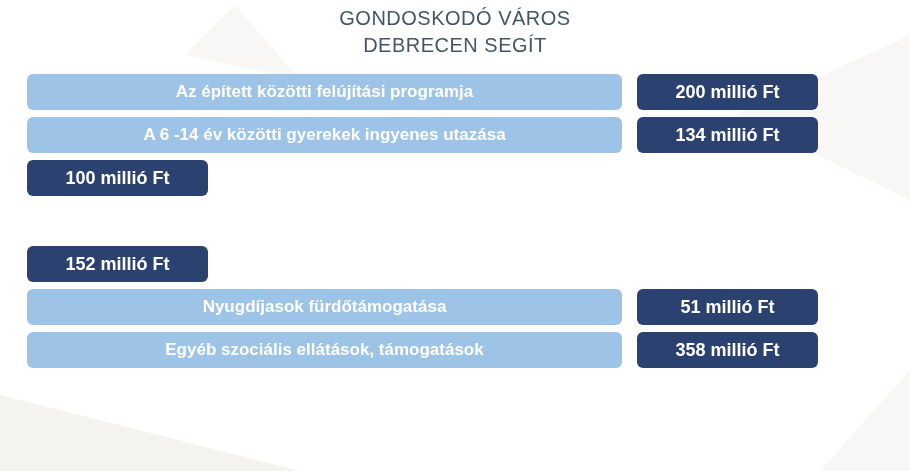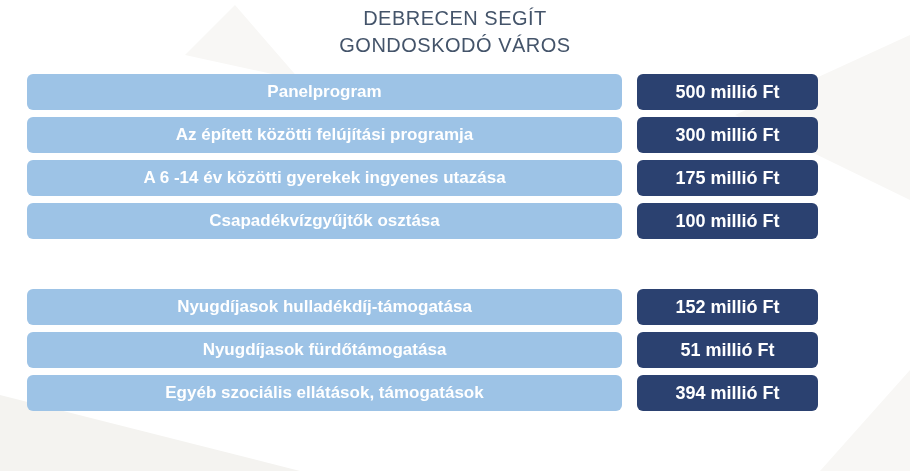--- a/index.html
+++ b/index.html
@@ -93,87 +93,73 @@
 </head>
 <body>
 
 <div class="slide">
   <div class="bg bg1"></div>
   <div class="bg bg2"></div>
   <div class="bg bg3"></div>
   <div class="bg bg4"></div>
 
   <div class="title">
+    <div>GONDOSKODÓ VÁROS</div>
     <div>DEBRECEN SEGÍT</div>
-    <div>GONDOSKODÓ VÁROS</div>
   </div>
 
   <div class="rows">
 
-    <div class="row">
-      <div class="bar">
-        <span>Panelprogram</span>
-      </div>
-      <div class="box">
-        <span>500 millió Ft</span>
-      </div>
-    </div>
 
     <div class="row">
       <div class="bar">
         <span>Az épített közötti felújítási programja</span>
       </div>
       <div class="box">
-        <span>300 millió Ft</span>
+        <span>200 millió Ft</span>
       </div>
     </div>
 
 
     <div class="row">
       <div class="bar">
         <span>A 6 -14 év közötti gyerekek ingyenes utazása</span>
       </div>
       <div class="box">
-        <span>175 millió Ft</span>
+        <span>134 millió Ft</span>
       </div>
     </div>
 
     <div class="row">
-      <div class="bar">
-        <span>Csapadékvízgyűjtők osztása</span>
-      </div>
       <div class="box">
         <span>100 millió Ft</span>
       </div>
     </div>
 
     <div class="row">
     </div>
 
     <div class="row">
-      <div class="bar">
-        <span>Nyugdíjasok hulladékdíj-támogatása</span>
-      </div>
       <div class="box">
         <span>152 millió Ft</span>
       </div>
     </div>
 
     <div class="row">
       <div class="bar">
         <span>Nyugdíjasok fürdőtámogatása</span>
       </div>
       <div class="box">
         <span>51 millió Ft</span>
       </div>
     </div>
 
     <div class="row">
       <div class="bar">
         <span>Egyéb szociális ellátások, támogatások</span>
       </div>
       <div class="box">
-        <span>394 millió Ft</span>
+        <span>358 millió Ft</span>
       </div>
     </div>
 
   </div>
 </div>
 
 </body></html>

